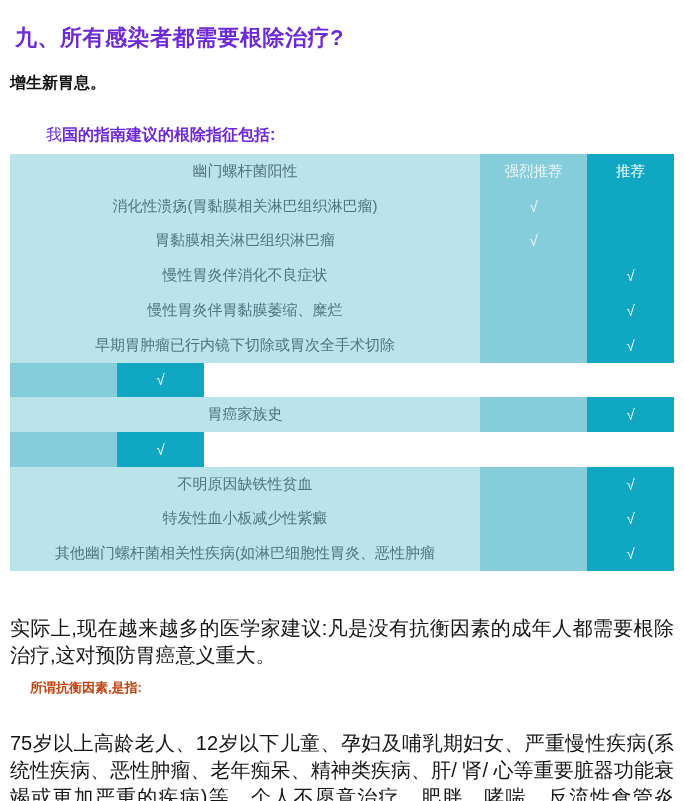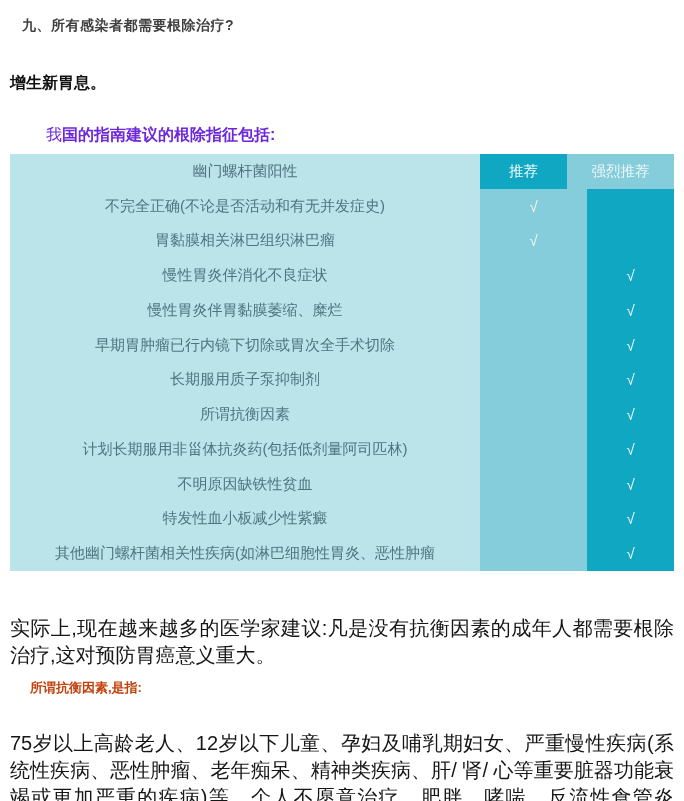--- a/index.html
+++ b/index.html
@@ -3,22 +3,22 @@
 <meta charset="utf-8">
 <style>
   html,body{margin:0;padding:0;background:#ffffff;}
   body{
     width:684px;height:801px;position:relative;overflow:hidden;
     font-family:"Liberation Sans","DejaVu Sans",sans-serif;
     -webkit-font-smoothing:antialiased;
   }
   .abs{position:absolute;}
   .heading{
-    left:22px;top:8px;width:660px;
-    font-size:14px;font-weight:bold;color:#404040;letter-spacing:.5px;
+    left:15px;top:8px;width:660px;
+    font-size:22px;font-weight:bold;color:#6d28d9;letter-spacing:.5px;
   }
   .statement{
     left:10px;top:57px;width:660px;
     font-size:16px;font-weight:bold;color:#111111;
   }
   .intro{
     left:10px;top:109px;width:660px;
     font-size:16px;color:#6d28d9;margin-left:36px;
   }
   .intro .bold{font-weight:bold;}
@@ -54,26 +54,26 @@
 
 <h1 class="abs heading">九、所有感染者都需要根除治疗?</h1>
 
 <p class="abs statement">增生新胃息。</p>
 
 <p class="abs intro"><span>我</span><span class="bold">国的指南建议的根除指征包括:</span></p>
 
 <div class="abs itable">
   <div class="trow hdr">
     <div class="cell c1">幽门螺杆菌阳性</div>
+    <div class="cell c2">强烈推荐</div>
     <div class="cell c3">推荐</div>
-    <div class="cell c2">强烈推荐</div>
   </div>
 
   <div class="trow">
-    <div class="cell c1">不完全正确(不论是否活动和有无并发症史)</div>
+    <div class="cell c1">消化性溃疡(胃黏膜相关淋巴组织淋巴瘤)</div>
     <div class="cell c2 mark2">√</div>
     <div class="cell c3 mark3"></div>
   </div>
 
   <div class="trow">
     <div class="cell c1">胃黏膜相关淋巴组织淋巴瘤</div>
     <div class="cell c2 mark2">√</div>
     <div class="cell c3 mark3"></div>
   </div>
 
@@ -89,33 +89,31 @@
     <div class="cell c3 mark3">√</div>
   </div>
 
   <div class="trow">
     <div class="cell c1">早期胃肿瘤已行内镜下切除或胃次全手术切除</div>
     <div class="cell c2 mark2"></div>
     <div class="cell c3 mark3">√</div>
   </div>
 
   <div class="trow">
-    <div class="cell c1">长期服用质子泵抑制剂</div>
     <div class="cell c2 mark2"></div>
     <div class="cell c3 mark3">√</div>
   </div>
 
   <div class="trow">
-    <div class="cell c1">所谓抗衡因素</div>
+    <div class="cell c1">胃癌家族史</div>
     <div class="cell c2 mark2"></div>
     <div class="cell c3 mark3">√</div>
   </div>
 
   <div class="trow">
-    <div class="cell c1">计划长期服用非甾体抗炎药(包括低剂量阿司匹林)</div>
     <div class="cell c2 mark2"></div>
     <div class="cell c3 mark3">√</div>
   </div>
 
   <div class="trow">
     <div class="cell c1">不明原因缺铁性贫血</div>
     <div class="cell c2 mark2"></div>
     <div class="cell c3 mark3">√</div>
   </div>
 

